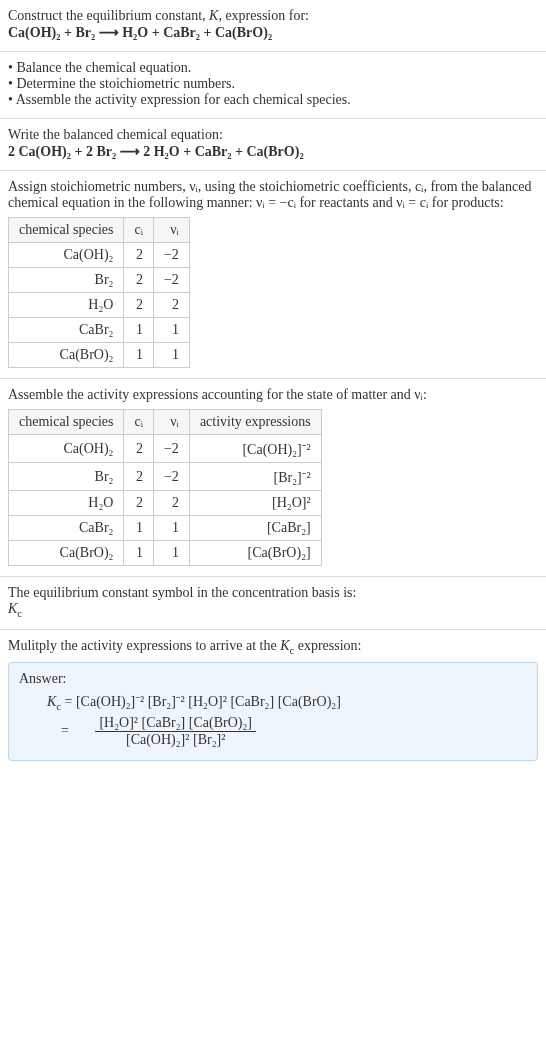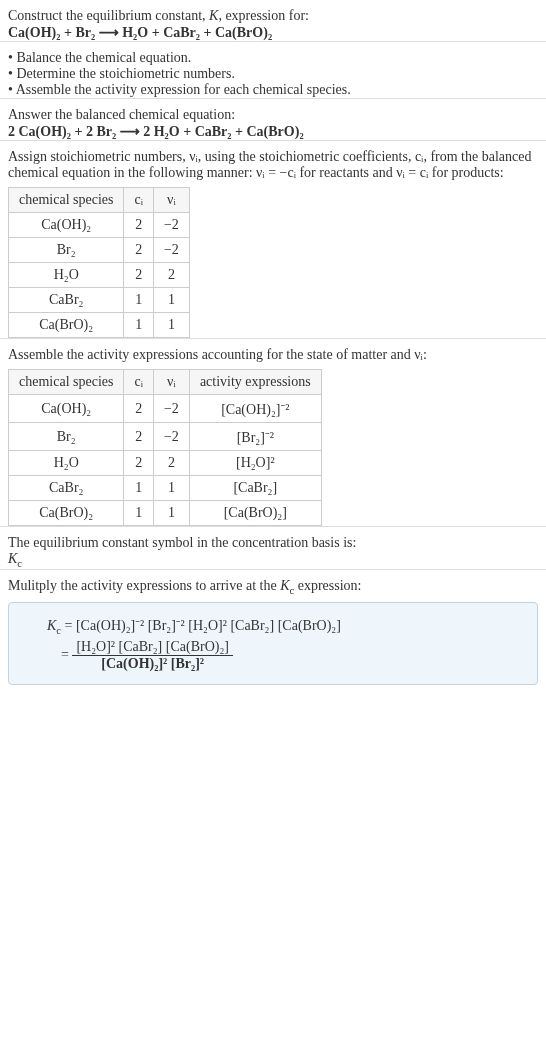--- a/index.html
+++ b/index.html
@@ -4,81 +4,81 @@
 <style>
   body {
     margin: 0;
     font-family: Georgia, 'Times New Roman', serif;
     font-size: 14px;
     color: #333;
     width: 546px;
     background: #fff;
   }
   .section {
-    padding: 8px 8px 0 8px;
+    padding: 8px 8px 10px 8px;
     border-bottom: 1px solid #ddd;
   }
   .section.last { border-bottom: none; }
   .eq { font-family: Georgia, serif; font-weight: bold; }
   sub { font-size: 0.75em; }
   table.data {
     border-collapse: collapse;
     margin-top: 6px;
   }
   table.data th, table.data td {
     border: 1px solid #ccc;
     padding: 4px 10px;
-    text-align: center;
+    text-align: right;
     font-weight: normal;
     background: #fff;
   }
   table.data th, table.data thead td {
     background: #f6f6f6;
   }
   .answer-box {
     background: #eef6fb;
     border: 1px solid #bcd6e8;
     border-radius: 4px;
     padding: 8px 10px 12px 10px;
   }
   .ital { font-style: italic; }
   .frac {
     display: inline-block;
     vertical-align: middle;
     text-align: center;
+    margin-left: 23px;
   }
   .frac .num {
     display: block;
     border-bottom: 1px solid #333;
     padding: 0 4px;
   }
   .frac .den {
     display: block;
     padding: 0 4px;
-    font-weight: bold;
   }
   .indent { margin-left: 28px; }
   .kc-line { margin-top: 4px; }
 </style>
 </head>
 <body>
 
 <div class="section">
   <div><span>Construct the equilibrium constant, <span class="ital">K</span>, expression for:</span></div>
   <div class="eq">Ca(OH)₂ + Br₂  ⟶  H₂O + CaBr₂ + Ca(BrO)₂</div>
 </div>
 
 <div class="section">
   <div>• Balance the chemical equation.</div>
   <div>• Determine the stoichiometric numbers.</div>
   <div>• Assemble the activity expression for each chemical species.</div>
 </div>
 
 <div class="section">
-  <div>Answer the balanced chemical equation:</div>
+  <div>Write the balanced chemical equation:</div>
   <div class="eq">2 Ca(OH)₂ + 2 Br₂  ⟶  2 H₂O + CaBr₂ + Ca(BrO)₂</div>
 </div>
 
 <div class="section">
   <div>Assign stoichiometric numbers, νᵢ, using the stoichiometric coefficients, cᵢ, from the balanced chemical equation in the following manner: νᵢ = −cᵢ for reactants and νᵢ = cᵢ for products:</div>
   <table class="data">
     <thead>
       <tr>
         <td>chemical species</td>
         <td>cᵢ</td>
@@ -162,20 +162,21 @@
 </div>
 
 <div class="section">
   <div>The equilibrium constant symbol in the concentration basis is:</div>
   <div><span class="ital">K</span><sub>c</sub></div>
 </div>
 
 <div class="section last">
   <div>Mulitply the activity expressions to arrive at the <span class="ital">K</span><sub>c</sub> expression:</div>
   <div class="answer-box" style="margin-top:6px;">
+    <div>Answer:</div>
     <div class="indent kc-line">
       <span class="ital">K</span><sub>c</sub> = <span>[Ca(OH)₂]⁻² [Br₂]⁻² [H₂O]² [CaBr₂] [Ca(BrO)₂]</span>
     </div>
     <div class="indent kc-line">
       &nbsp;&nbsp;&nbsp;&nbsp;= 
       <span class="frac">
         <span class="num">[H₂O]² [CaBr₂] [Ca(BrO)₂]</span>
         <span class="den">[Ca(OH)₂]² [Br₂]²</span>
       </span>
     </div>

